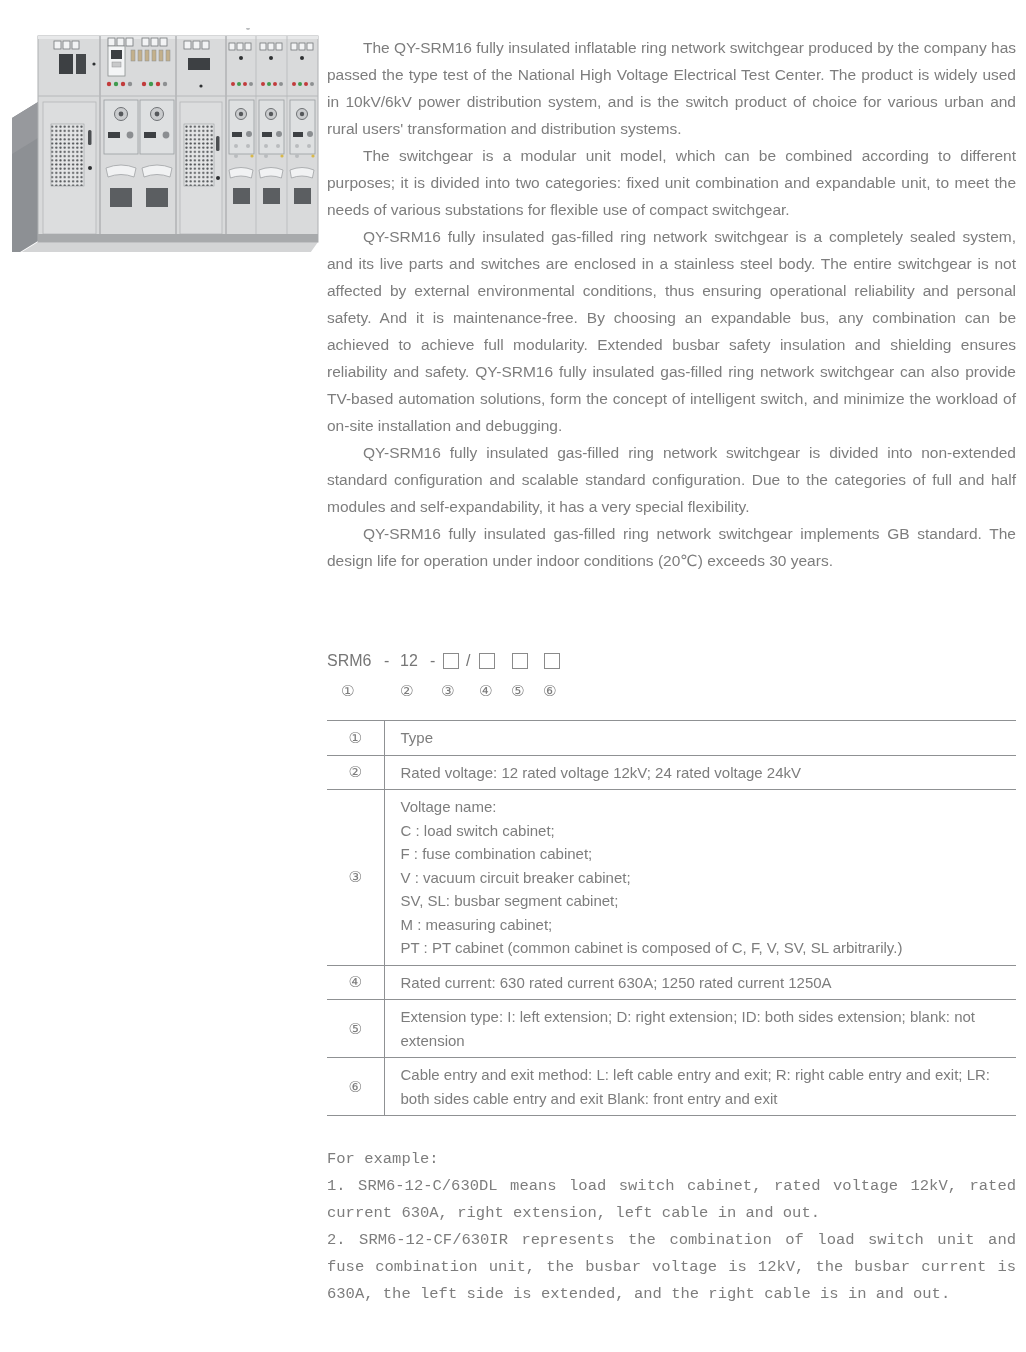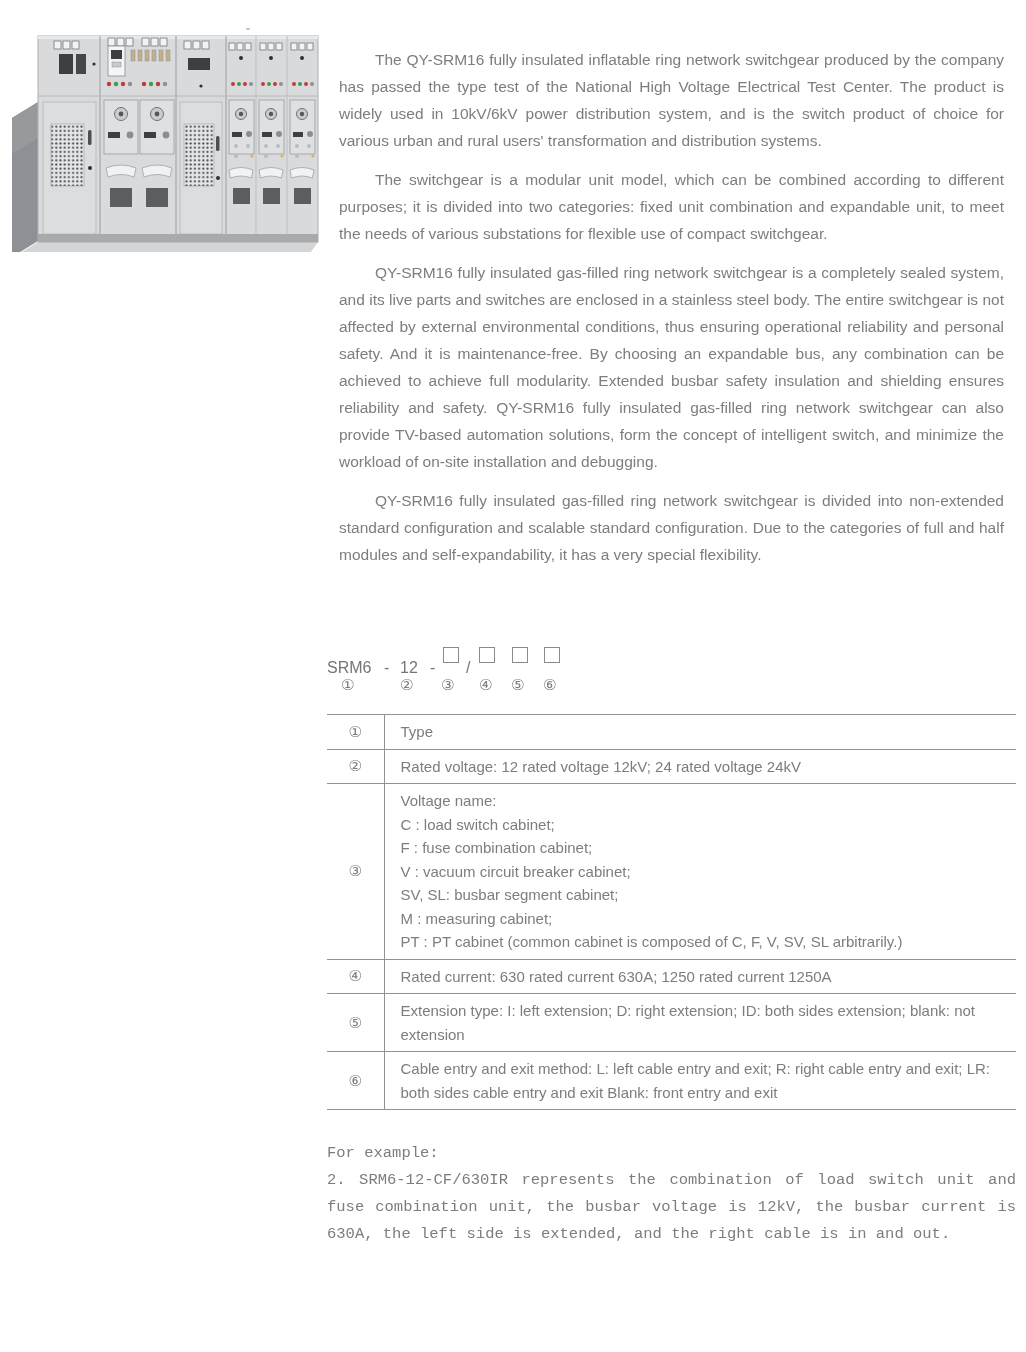--- a/index.html
+++ b/index.html
@@ -24,35 +24,35 @@
   .col {
     position: absolute; left: 327px; top: 34px; width: 689px;
   }
   h1.sec-title {
     margin: 0 0 16px 0;
     font-size: 22px; line-height: 28px;
     font-weight: bold;
     color: #e60012;
   }
   .body-text p {
-    margin: 12px;
+    margin: 0;
     font-size: 15.5px;
     line-height: 27px;
     text-align: justify;
     text-indent: 36px;
     color: #7d7d7d;
   }
 
   
   .model-sec { margin-top: 78px; }
   .formula {
     position: relative; height: 58px; margin-top: 14px;
     font-size: 16px; color: #767676;
   }
-  .formula span { position: absolute; top: 13px; }
+  .formula span { position: absolute; top: 0; }
   .formula .sq {
     top: 1px; width: 16px; height: 16px;
     border: 1px solid #8a8a8a; background: #fff;
   }
   .formula .circ { top: 30px; font-size: 15px; color: #7d7d7d; }
 
   
   table.meaning-table {
     width: 689px;
     margin-top: 10px;
@@ -278,20 +278,21 @@
 </div>
 
 <div class="col">
 
 
   <div class="body-text">
     <p>The QY-SRM16 fully insulated inflatable ring network switchgear produced by the company has passed the type test of the National High Voltage Electrical Test Center. The product is widely used in 10kV/6kV power distribution system, and is the switch product of choice for various urban and rural users' transformation and distribution systems.</p>
     <p>The switchgear is a modular unit model, which can be combined according to different purposes; it is divided into two categories: fixed unit combination and expandable unit, to meet the needs of various substations for flexible use of compact switchgear.</p>
     <p>QY-SRM16 fully insulated gas-filled ring network switchgear is a completely sealed system, and its live parts and switches are enclosed in a stainless steel body. The entire switchgear is not affected by external environmental conditions, thus ensuring operational reliability and personal safety. And it is maintenance-free. By choosing an expandable bus, any combination can be achieved to achieve full modularity. Extended busbar safety insulation and shielding ensures reliability and safety. QY-SRM16 fully insulated gas-filled ring network switchgear can also provide TV-based automation solutions, form the concept of intelligent switch, and minimize the workload of on-site installation and debugging.</p>
     <p>QY-SRM16 fully insulated gas-filled ring network switchgear is divided into non-extended standard configuration and scalable standard configuration. Due to the categories of full and half modules and self-expandability, it has a very special flexibility.</p>
+    <p>QY-SRM16 fully insulated gas-filled ring network switchgear implements GB standard. The design life for operation under indoor conditions (20℃) exceeds 30 years.</p>
   </div>
 
   <div class="model-sec">
 
     <div class="formula">
       <span style="left:0">SRM6</span>
       <span style="left:57px">-</span>
       <span style="left:73px">12</span>
       <span style="left:103px">-</span>
       <span class="sq" style="left:116px"></span>
@@ -349,17 +350,18 @@
         <td class="num">⑥</td>
         <td class="desc">
               <div>Cable entry and exit method: L: left cable entry and exit; R: right cable entry and exit; LR: both sides cable entry and exit Blank: front entry and exit</div>
             </td>
       </tr>
     </tbody>
       </table>
 
     <div class="examples">
       <p>For example:</p>
+      <p>1. SRM6-12-C/630DL means load switch cabinet, rated voltage 12kV, rated current 630A, right extension, left cable in and out.</p>
       <p>2. SRM6-12-CF/630IR represents the combination of load switch unit and fuse combination unit, the busbar voltage is 12kV, the busbar current is 630A, the left side is extended, and the right cable is in and out.</p>
     </div>
   </div>
 
 </div>
 
 </body></html>

